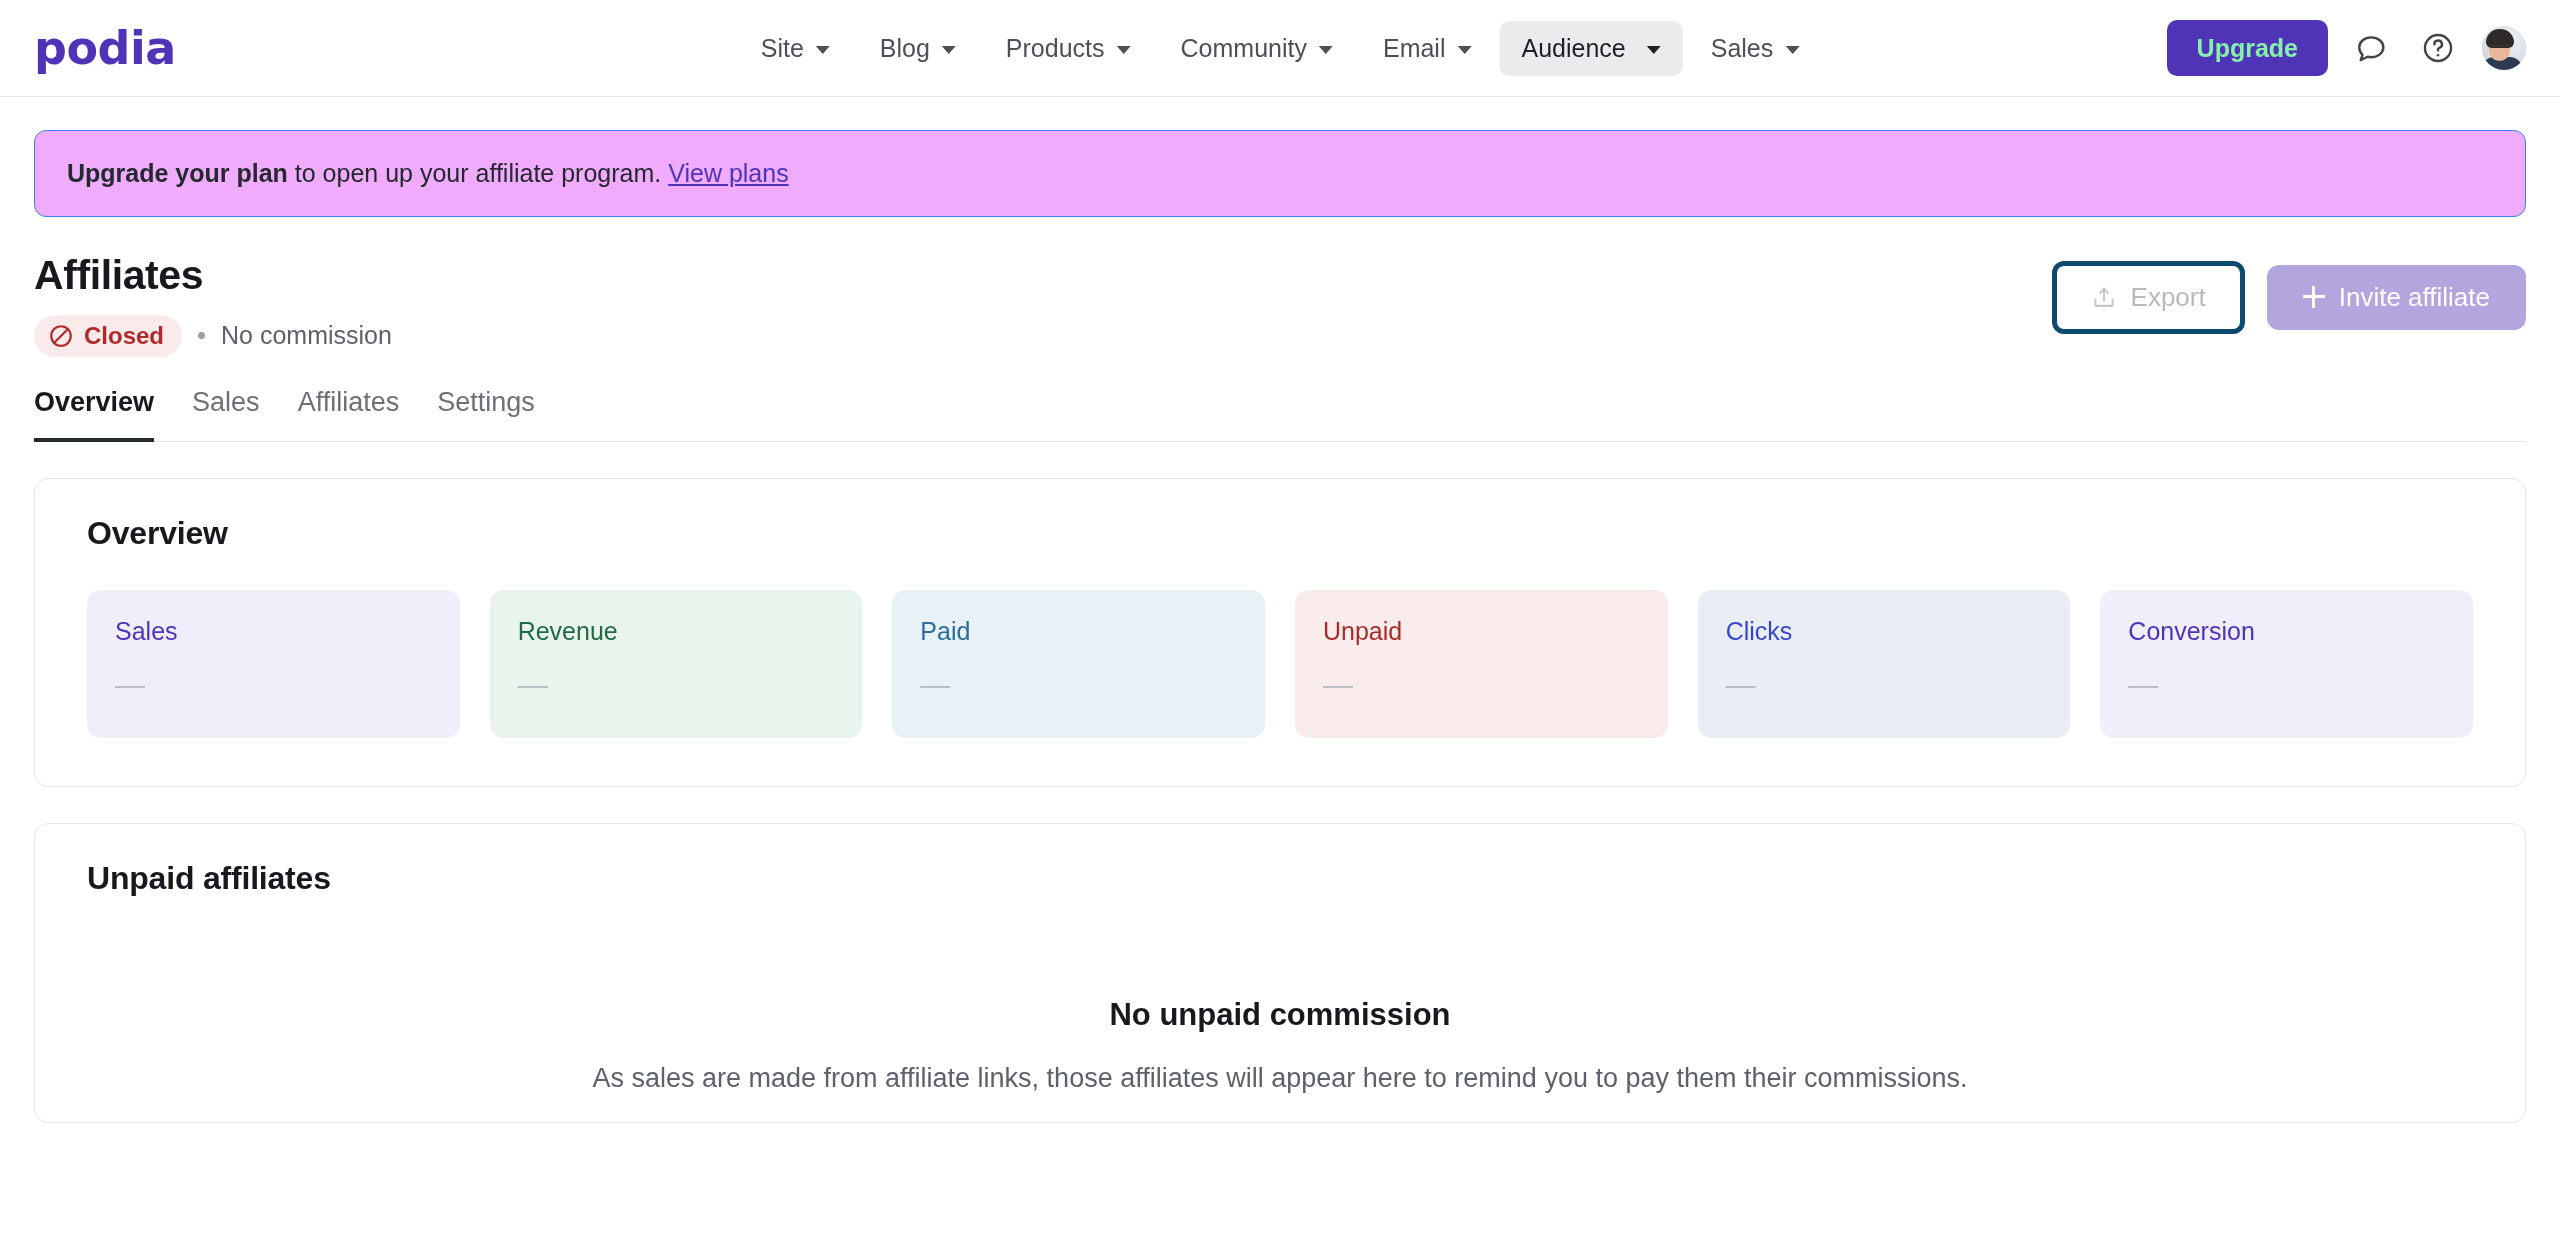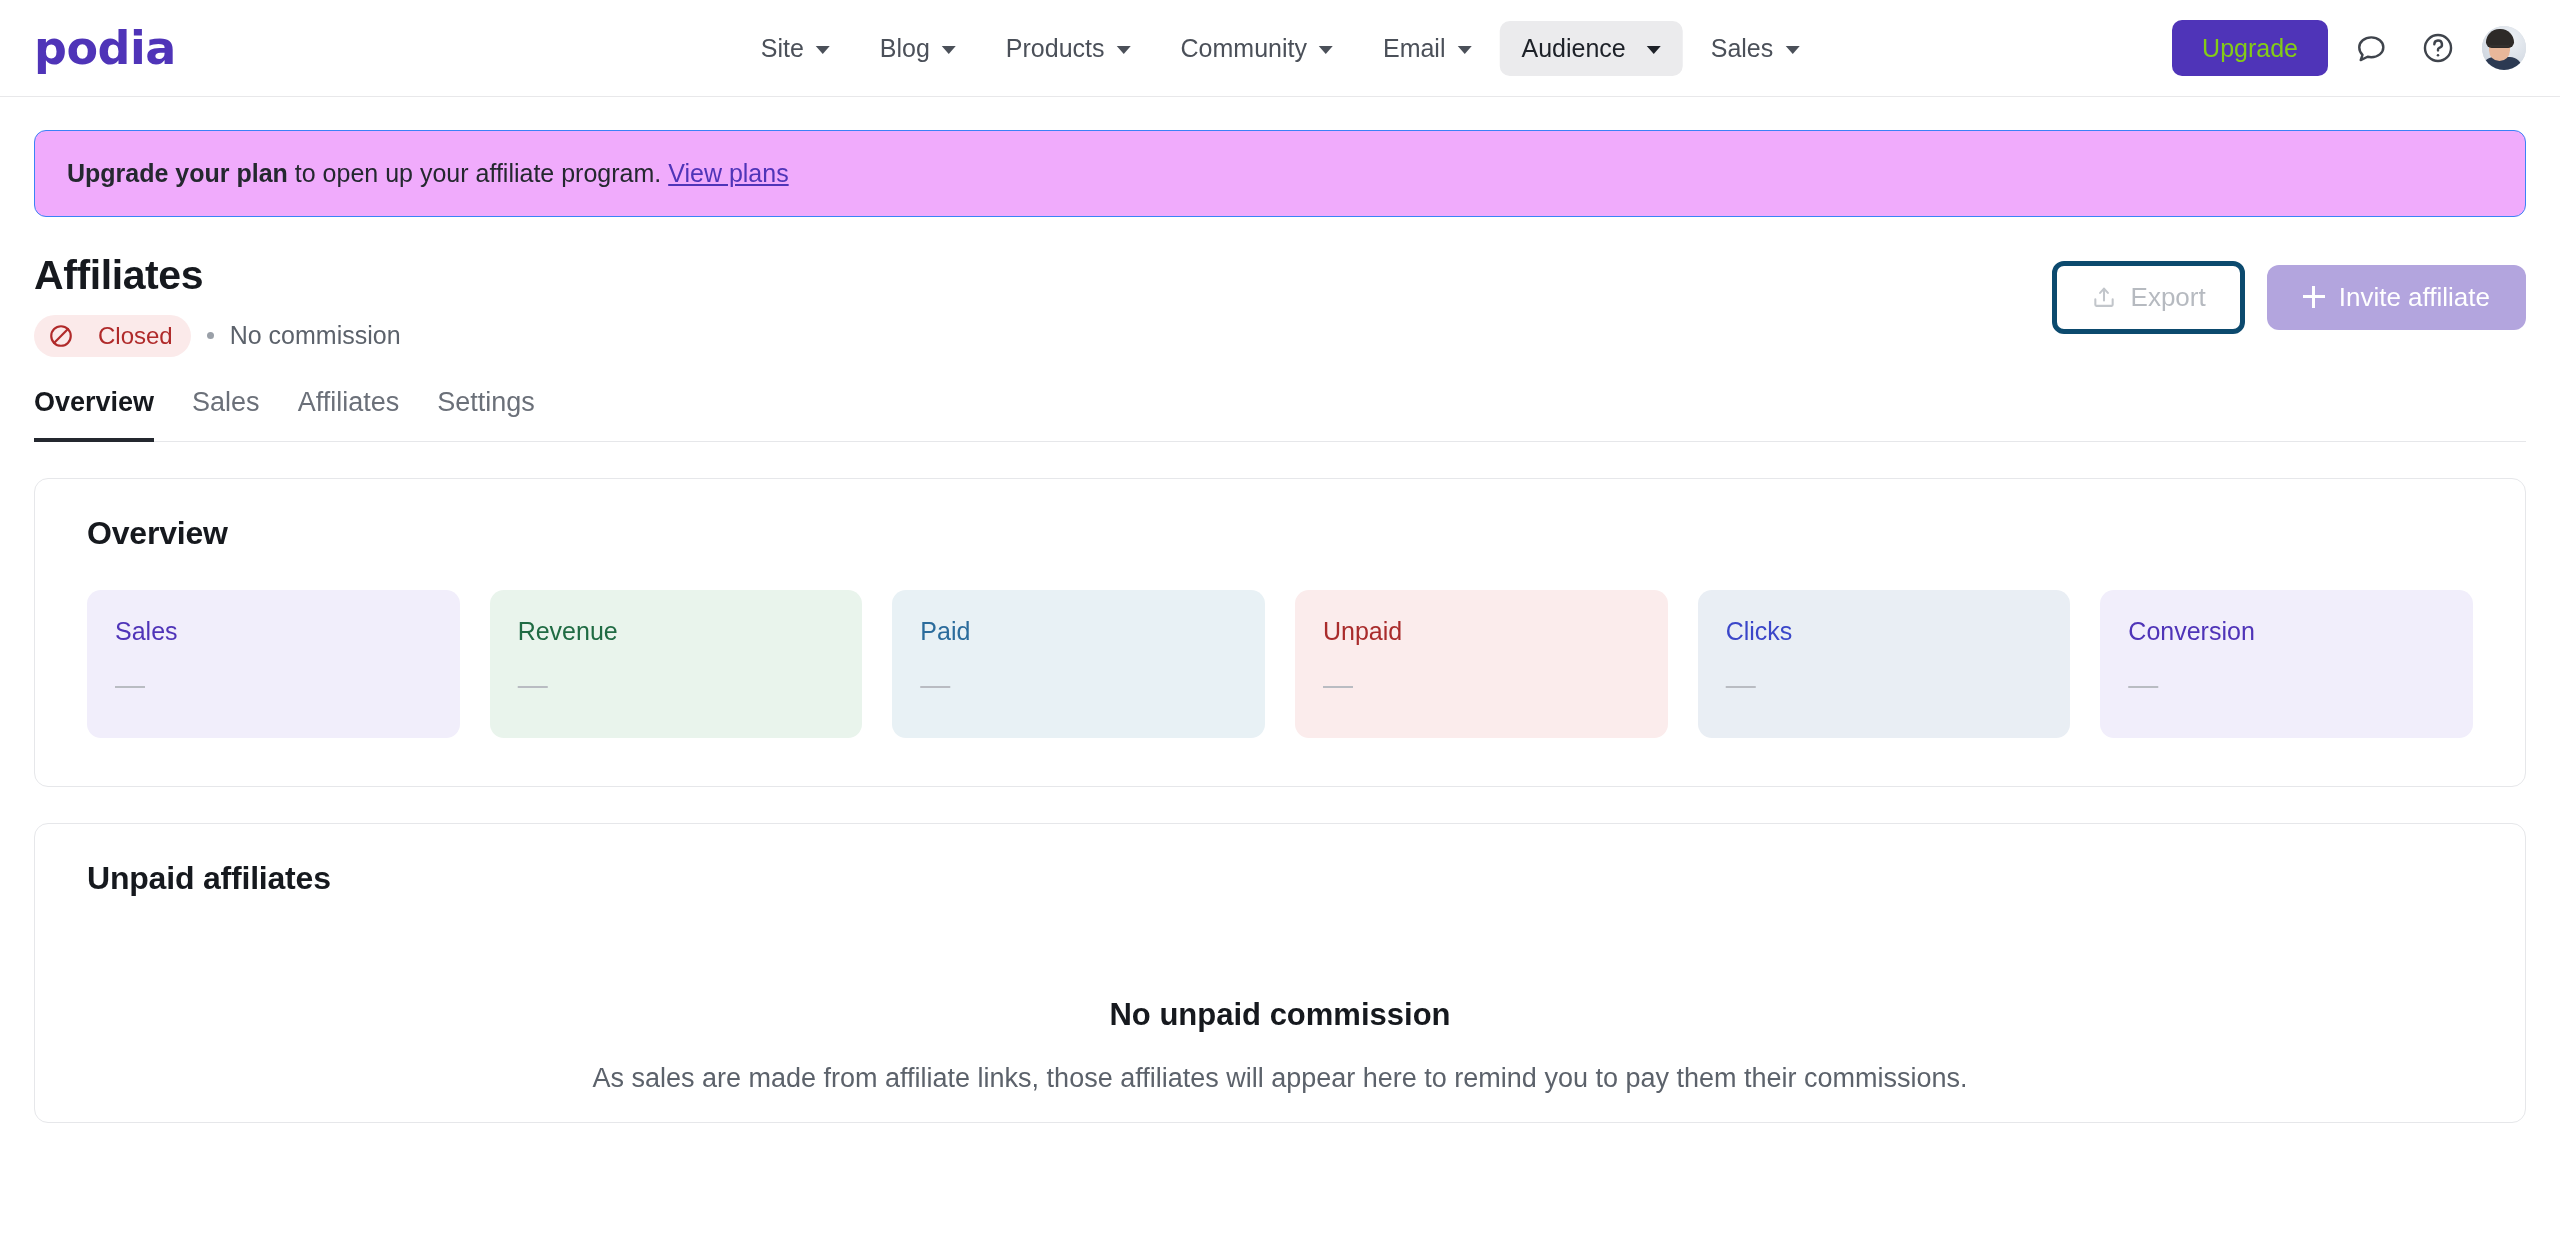--- a/index.html
+++ b/index.html
@@ -71,23 +71,23 @@
 
   .nav-right {
     margin-left: auto;
     display: flex;
     align-items: center;
     gap: 22px;
   }
 
   .upgrade-btn {
     background: #4f34b8;
-    color: #84cc16;
+    color: #86efac;
     font-size: 25px;
-    font-weight: 400;
+    font-weight: 700;
     padding: 14px 30px;
     border-radius: 10px;
     border: none;
     cursor: pointer;
     line-height: 1.15;
     font-family: "Liberation Sans", sans-serif;
   }
 
   .icon-btn {
     width: 44px; height: 44px;
@@ -150,27 +150,27 @@
   .meta-row {
     display: flex;
     align-items: center;
     gap: 16px;
     margin-top: 17px;
   }
 
   .badge {
     display: inline-flex;
     align-items: center;
-    gap: 24px;
+    gap: 10px;
     background: #fbeaea;
     color: #b02a2a;
     border-radius: 999px;
     padding: 7px 18px 7px 14px;
     font-size: 24px;
-    font-weight: 400;
+    font-weight: 700;
   }
   .badge svg { display:block; }
 
   .dot {
     width: 7px; height: 7px; border-radius: 50%;
     background: #9aa0a8;
     display: inline-block;
   }
   .meta-text { font-size: 25px; color: #5c626b; }
 

